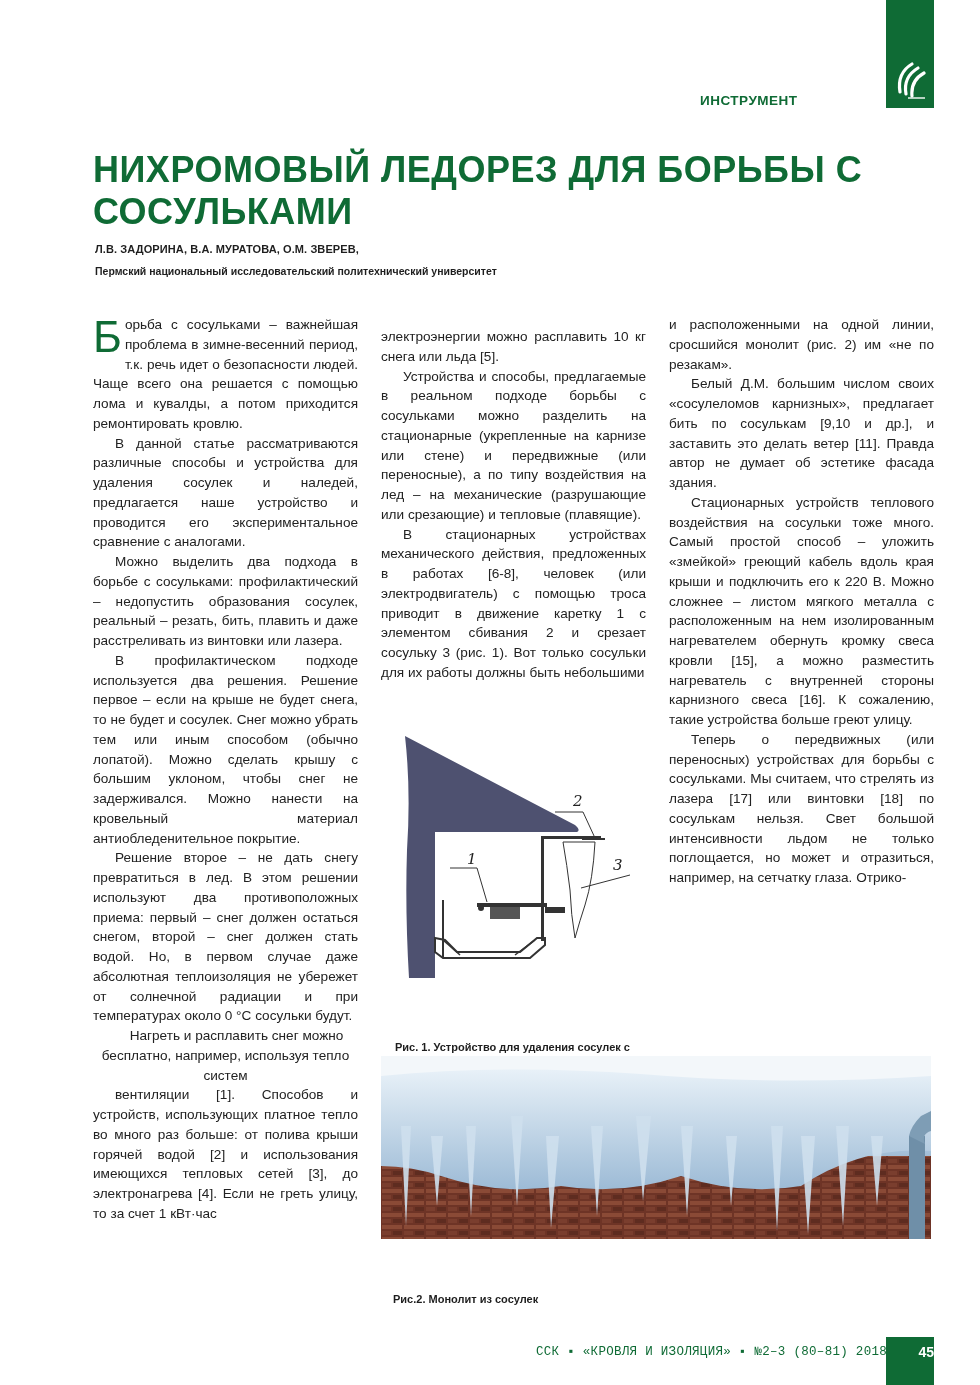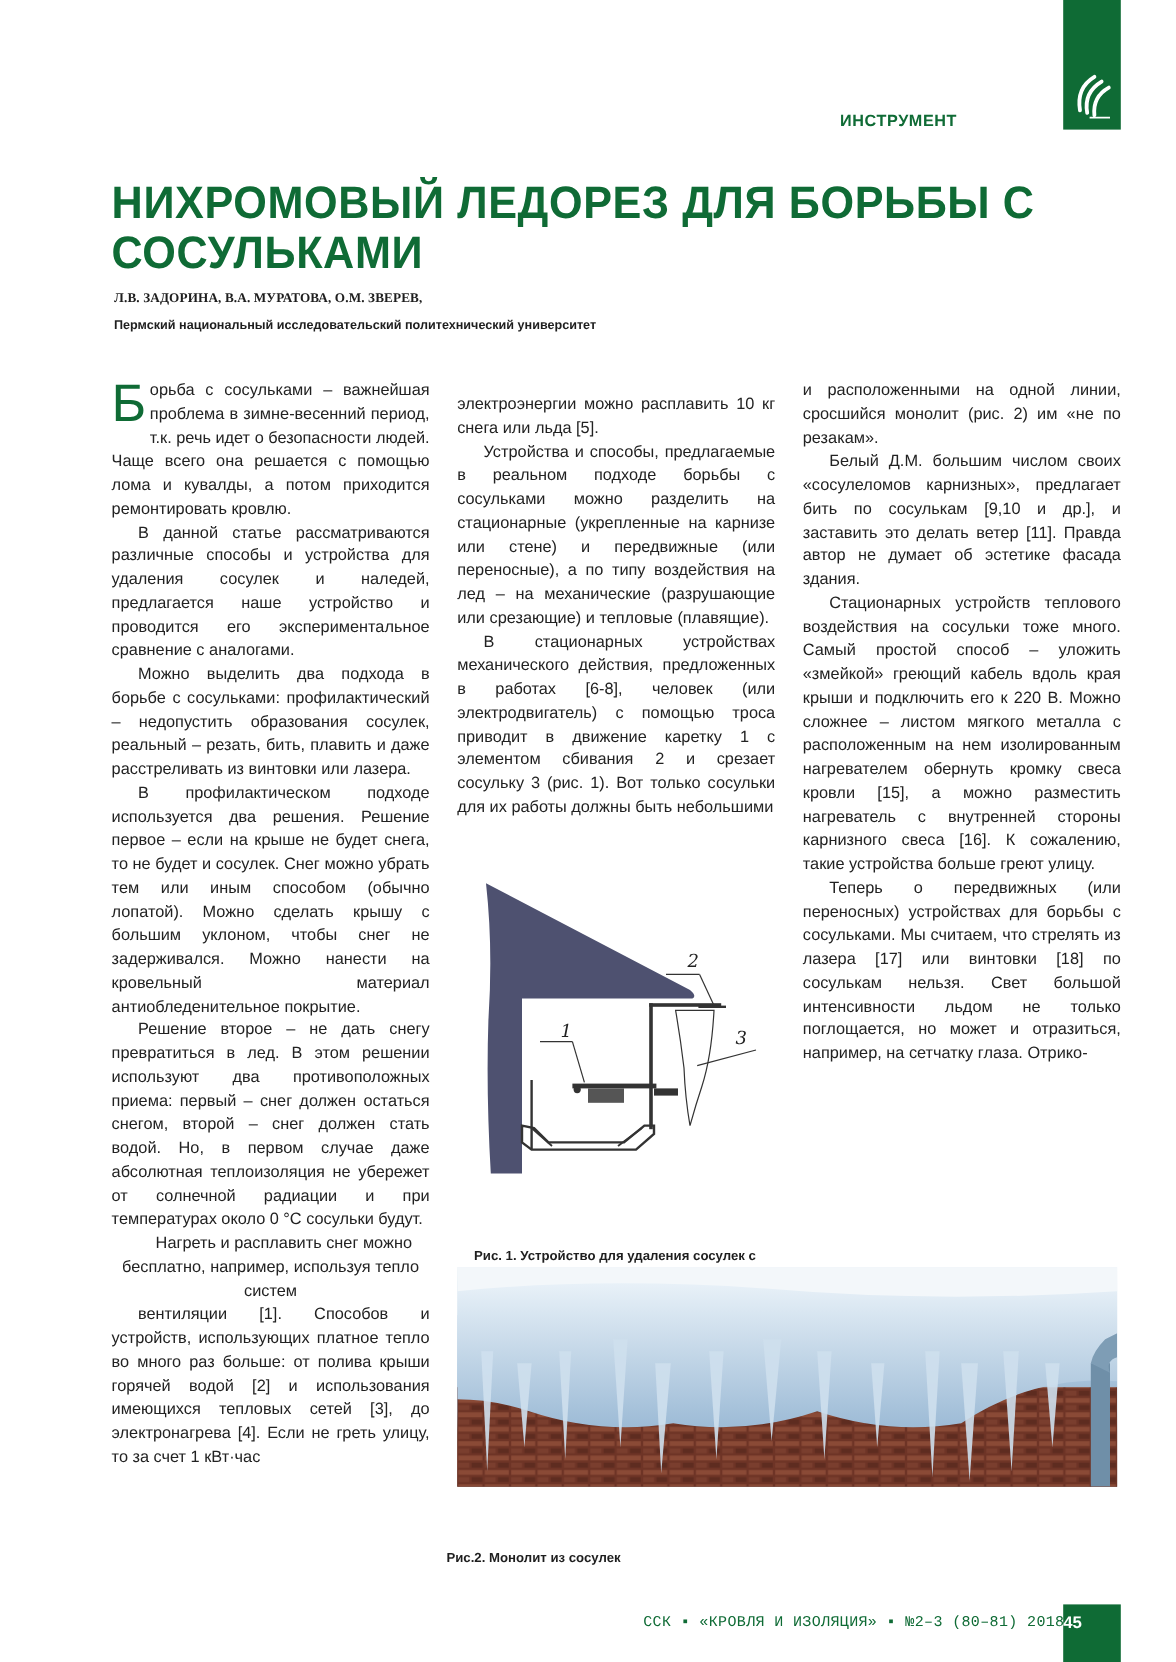--- a/index.html
+++ b/index.html
@@ -18,21 +18,21 @@
     font-weight: bold; font-size: 13.5px; letter-spacing: 0.5px; color: #0f6b35;
   }
   .title {
     position: absolute; left: 93px; top: 148px; width: 800px;
     font-family: "Liberation Sans", sans-serif; font-weight: bold;
     font-size: 36px; line-height: 40px; color: #0f6b35; letter-spacing: 0.5px;
     transform: scaleY(1.05); transform-origin: top left;
   }
   .authors {
     position: absolute; left: 95px; top: 243px;
-    font-weight: bold; font-size: 11px; color: #1e1e1e; letter-spacing: 0.1px; font-family: Liberation Serif, serif;
+    font-weight: bold; font-size: 11px; color: #1e1e1e; letter-spacing: 0.1px;
   }
   .affiliation {
     position: absolute; left: 95px; top: 265px;
     font-weight: bold; font-size: 10.5px; color: #1e1e1e;
   }
   .col {
     position: absolute; font-size: 13.6px; line-height: 19.75px; text-align: justify;
     hyphens: manual; color: #222;
   }
   .col p { margin: 0; text-indent: 22px; }
@@ -44,36 +44,36 @@
     float: left; font-size: 44px; line-height: 38px; color: #0f6b35;
     margin: 3px 3px 0 0; font-weight: normal;
   }
   .fig1 {
     position: absolute; left: 395px; top: 730px; width: 240px; height: 250px;
   }
   .caption {
     position: absolute; font-weight: bold; font-size: 11px; line-height: 15px; color: #1e1e1e; margin-top: 44px;
   }
   .cap1 { left: 395px; top: 996px; width: 250px; }
-  .cap2 { left: 372px; top: 1248px; width: 300px; }
+  .cap2 { left: 393px; top: 1248px; width: 300px; }
   .photo {
     position: absolute; left: 381px; top: 1056px; width: 550px; height: 183px;
     overflow: hidden;
     background: linear-gradient(180deg, #eef4f8 0%, #dfeaf3 10%, #c5d9ea 30%, #a9c5de 50%, #8fa8bd 66%, #6b4a3e 76%, #7b3d2c 88%, #5a2d22 100%);
   }
   .footer-text {
     position: absolute; left: 536px; top: 1345px; font-size: 12.5px; color: #0f6b35;
     letter-spacing: 0.3px;
     font-family: Liberation Mono, monospace;
   }
   .page-box {
     position: absolute; left: 886px; top: 1337px; width: 48px; height: 48px; background: #0f6b35;
   }
   .page-num {
-    position: absolute; left: 0; top: 7px; width: 48px; text-align: left;
+    position: absolute; left: 0; top: 7px; width: 48px; text-align: right;
     color: #fff; font-weight: bold; font-size: 14px;
   }
 </style>
 </head>
 <body>
 
 <div class="tab-top">
   <svg width="32" height="42" viewBox="0 0 32 42">
     <g fill="none" stroke="#ffffff" stroke-width="3.2" stroke-linecap="round">
       <path d="M18 6 C8 12 4 22 6 34"></path>

